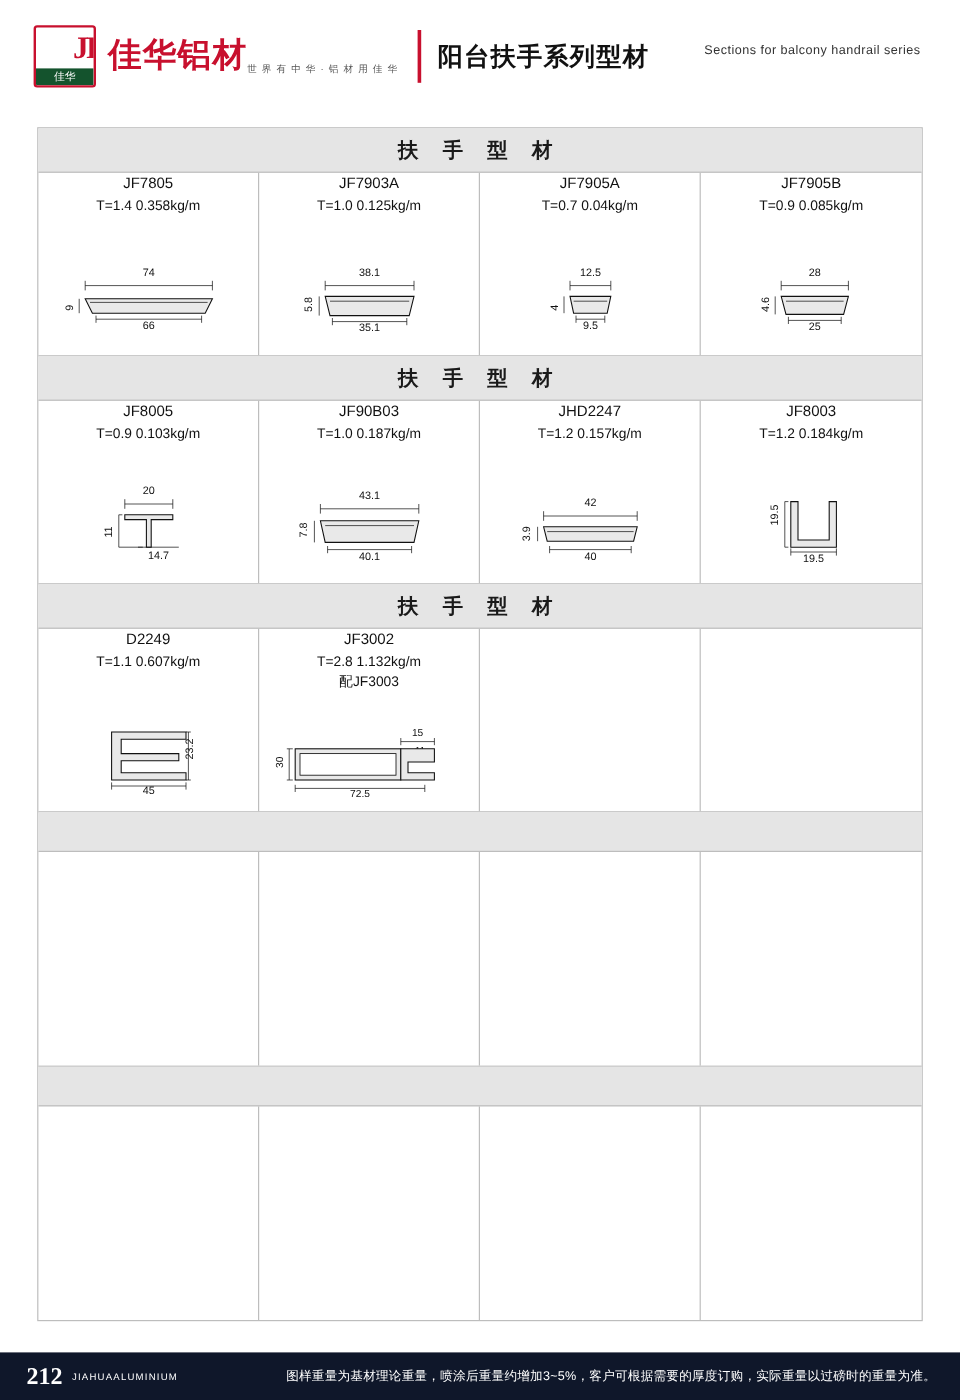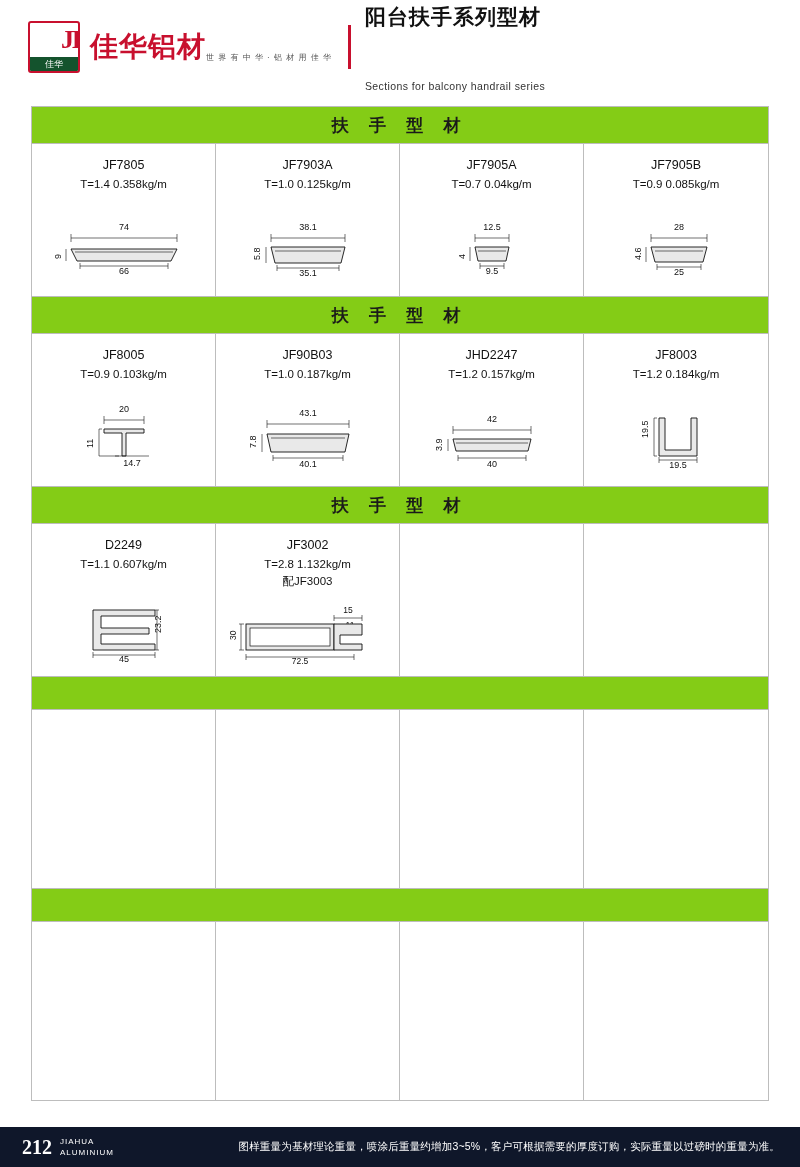--- a/index.html
+++ b/index.html
@@ -80,21 +80,20 @@
     margin-top: 20px;
   }
   .header-divider {
     width: 3px;
     height: 44px;
     background: #c8102e;
     margin: 0 14px 0 16px;
   }
   .title-block {
     display: flex;
-    flex-direction: column;
     justify-content: center;
     gap: 46px;
   }
   .title-cn {
     font-family: "Liberation Serif", serif;
     font-size: 21px;
     font-weight: bold;
     color: #111;
     letter-spacing: 1px;
   }
@@ -108,21 +107,21 @@
   
   .sheet {
     position: absolute;
     left: 31px;
     top: 106px;
     width: 738px;
     border: 1px solid #bdbdbd;
     box-sizing: border-box;
   }
   .band {
-    background: #84cc16;
+    background: #e5e5e5;
     border-bottom: 1px solid #bdbdbd;
     height: 36px;
     display: flex;
     align-items: center;
     justify-content: center;
   }
   .band-label {
     font-family: "Liberation Serif", serif;
     font-size: 17px;
     font-weight: bold;
@@ -135,21 +134,20 @@
     display: flex;
     border-bottom: 1px solid #bdbdbd;
   }
   .row:last-child { border-bottom: none; }
   .cell {
     width: 25%;
     box-sizing: border-box;
     border-right: 1px solid #bdbdbd;
     height: 152px;
     position: relative;
-    padding-top: 12px;
   }
   .cell:last-child { border-right: none; }
   .cell.empty-cell { height: 178px; }
 
   .cell-code {
     text-align: center;
     font-size: 12.5px;
     color: #111;
     line-height: 19px;
   }
@@ -189,21 +187,21 @@
   .footer-page {
     color: #ffffff;
     font-size: 20px;
     font-weight: bold;
     margin-left: 22px;
     font-family: "Liberation Serif", serif;
   }
   .footer-brand {
     margin-left: 8px;
     display: flex;
-    flex-direction: column;
+    flex-direction: row;
     line-height: 11px;
   }
   .footer-brand span {
     color: #ffffff;
     font-size: 8px;
     letter-spacing: 1px;
   }
   .footer-note {
     color: #ffffff;
     font-size: 10.5px;

